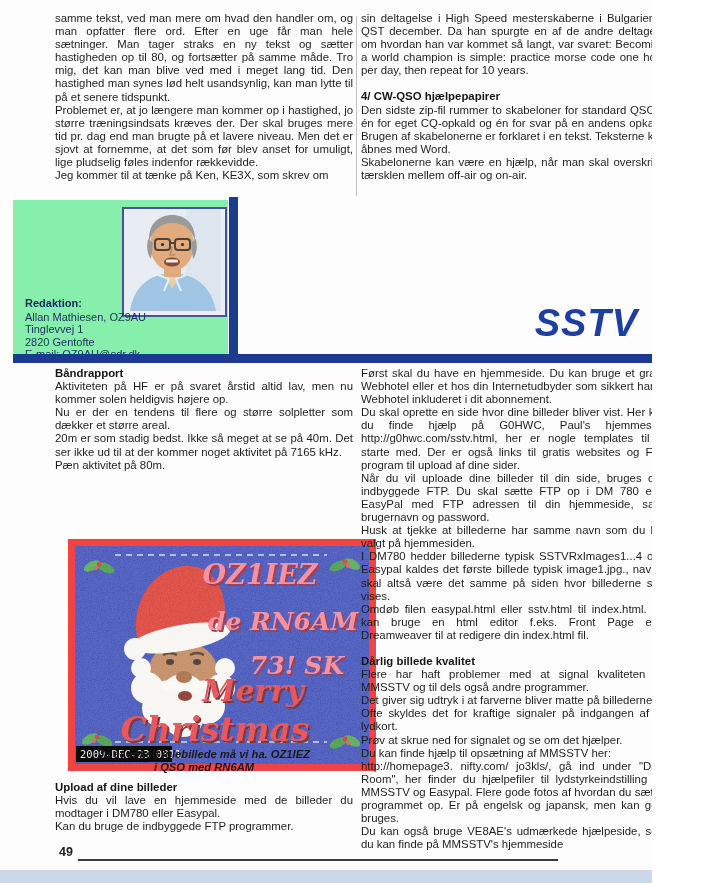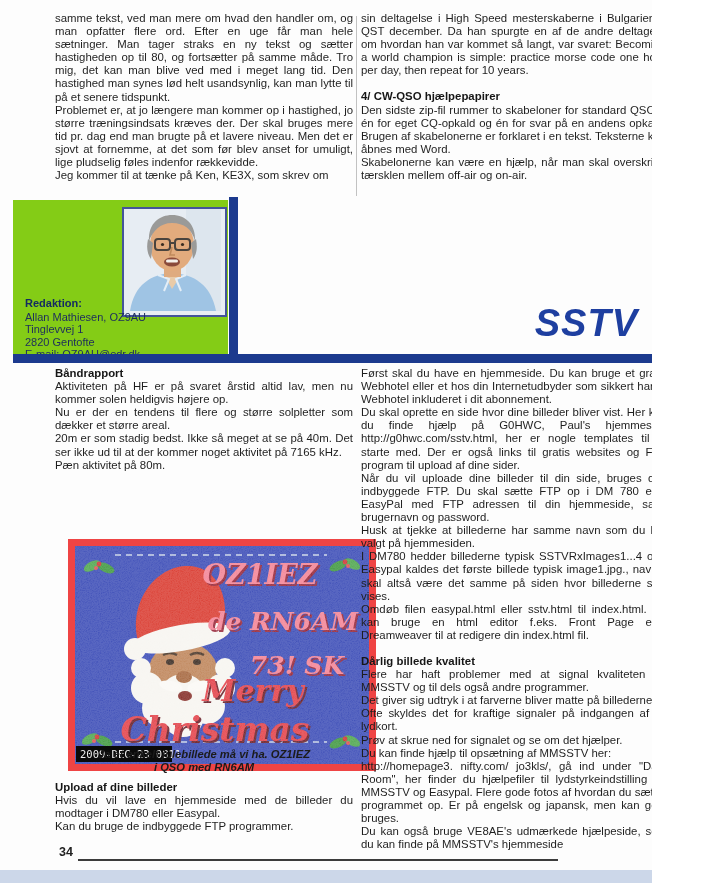--- a/index.html
+++ b/index.html
@@ -5,21 +5,21 @@
   html,body{margin:0;padding:0;background:#ffffff;}
   .page{position:relative;width:652px;height:883px;background:#fdfdfd;overflow:hidden;
         font-family:"Liberation Sans",sans-serif;color:#1e1e1e;}
   p.body{margin:0;font-size:11.4px;line-height:13.1px;text-align:justify;}
   h3.inline-head{margin:0;font-size:11.4px;line-height:13.1px;font-weight:bold;color:#161616;}
   .spacer{height:13px;}
   .top-left{position:absolute;left:55px;top:12px;width:298px;}
   .top-right{position:absolute;left:361px;top:12px;width:305px;}
   .col-divider{position:absolute;left:356px;top:16px;width:1px;height:180px;background:#c2c2c2;}
 
-  .redaktion-box{position:absolute;left:13px;top:200px;width:215px;height:154px;background:#84cc16;}
+  .redaktion-box{position:absolute;left:13px;top:200px;width:215px;height:154px;background:#86efac;}
   .photo{position:absolute;left:109px;top:7px;width:101px;height:106px;border:2px solid #44549a;background:#e8eef4;}
   .photo svg{display:block;}
   .redaktion-text{position:absolute;left:12px;top:97px;font-size:11px;line-height:12.6px;color:#1d2c5e;}
   .red-label{font-weight:bold;color:#142a62;margin-bottom:1px;}
 
   .v-bar{position:absolute;left:229px;top:197px;width:9px;height:166px;background:#1c3a8e;}
   .h-bar{position:absolute;left:13px;top:354px;width:689px;height:9px;background:#1c3a8e;}
   .sstv-title{position:absolute;right:14px;top:303px;font-size:38px;font-weight:bold;font-style:italic;
               letter-spacing:1px;color:#1e3fa0;line-height:40px;}
 
@@ -200,18 +200,18 @@
     <h3 class="inline-head">Dårlig billede kvalitet</h3>
     <p class="body">Flere har haft problemer med at signal kvaliteten på MMSSTV og til dels også andre programmer.</p>
     <p class="body">Det giver sig udtryk i at farverne bliver matte på billederne.</p>
     <p class="body">Ofte skyldes det for kraftige signaler på indgangen af dit lydkort.</p>
     <p class="body">Prøv at skrue ned for signalet og se om det hjælper.</p>
     <p class="body">Du kan finde hjælp til opsætning af MMSSTV her:</p>
     <p class="body">http://homepage3. nifty.com/ jo3kls/, gå ind under "Data Room", her finder du hjælpefiler til lydstyrkeindstilling for MMSSTV og Easypal. Flere gode fotos af hvordan du sætter programmet op. Er på engelsk og japansk, men kan godt bruges.</p>
     <p class="body">Du kan også bruge VE8AE's udmærkede hjælpeside, som du kan finde på MMSSTV's hjemmeside</p>
   </section>
 
-  <div class="page-num">34</div>
+  <div class="page-num">49</div>
   <div class="footer-rule"></div>
   <div class="issue">OZ Januar 2010</div>
   <div class="bottom-bar"></div>
 
 </div>
 
 </body></html>

